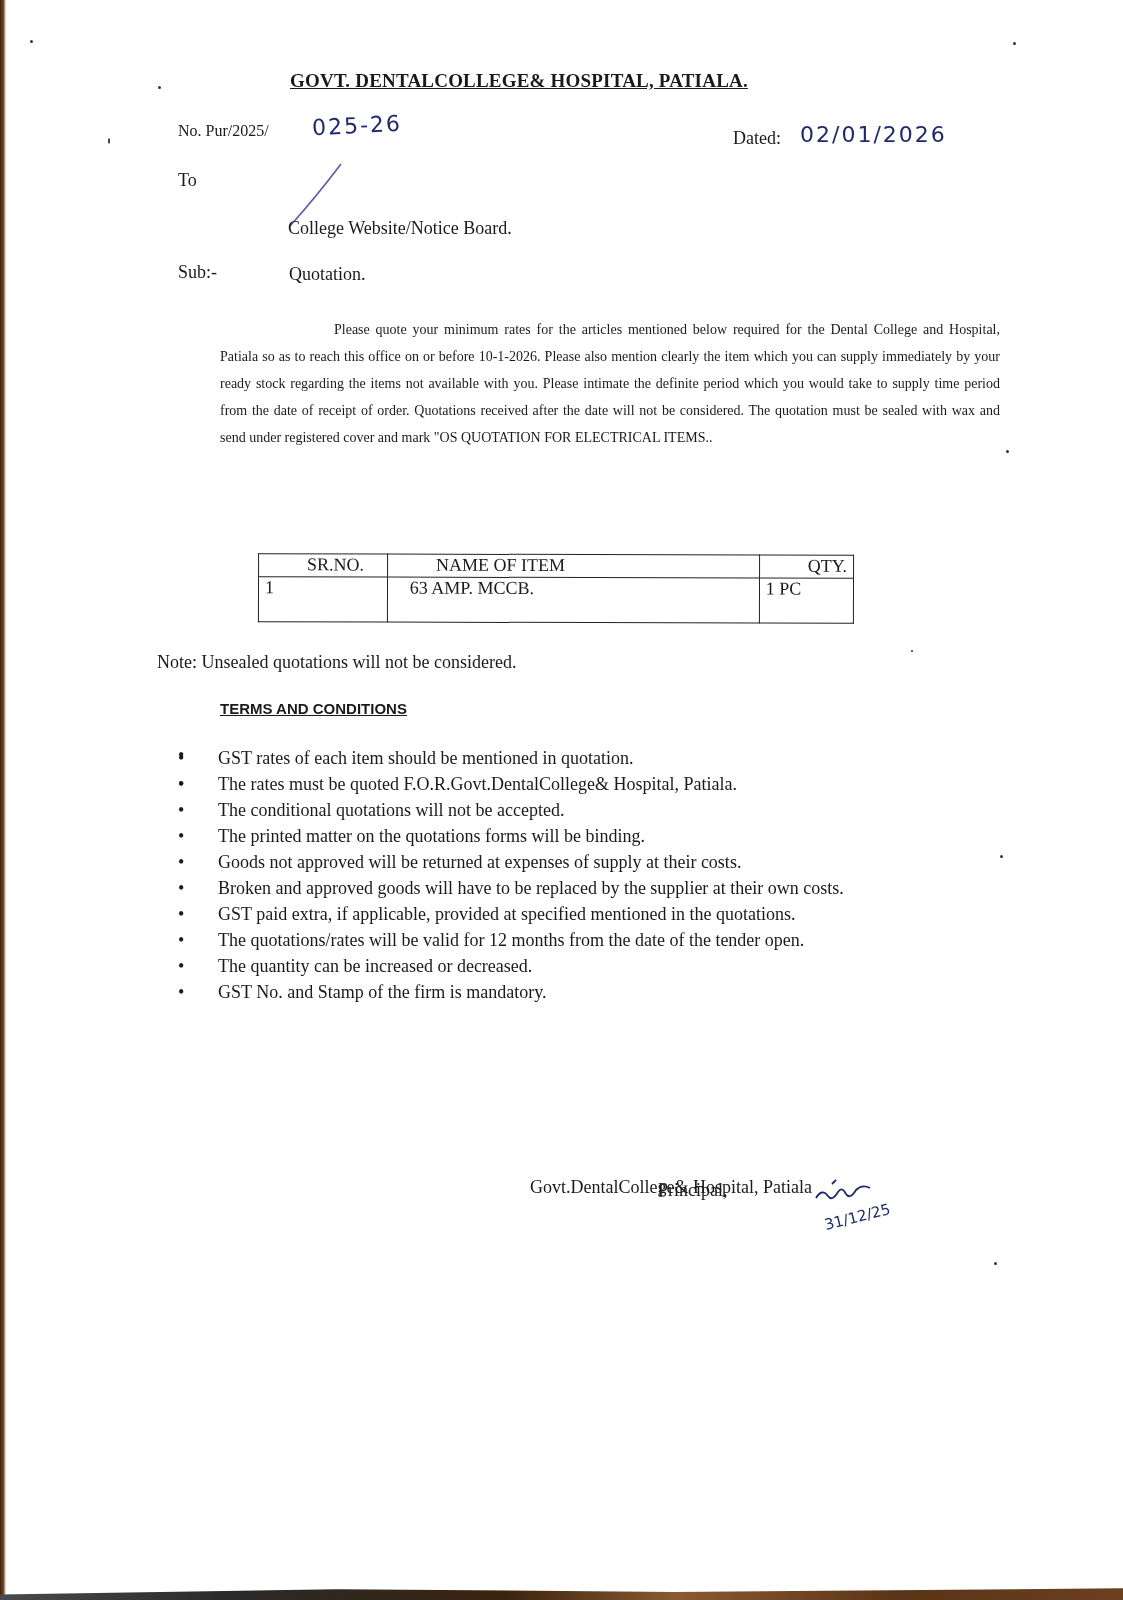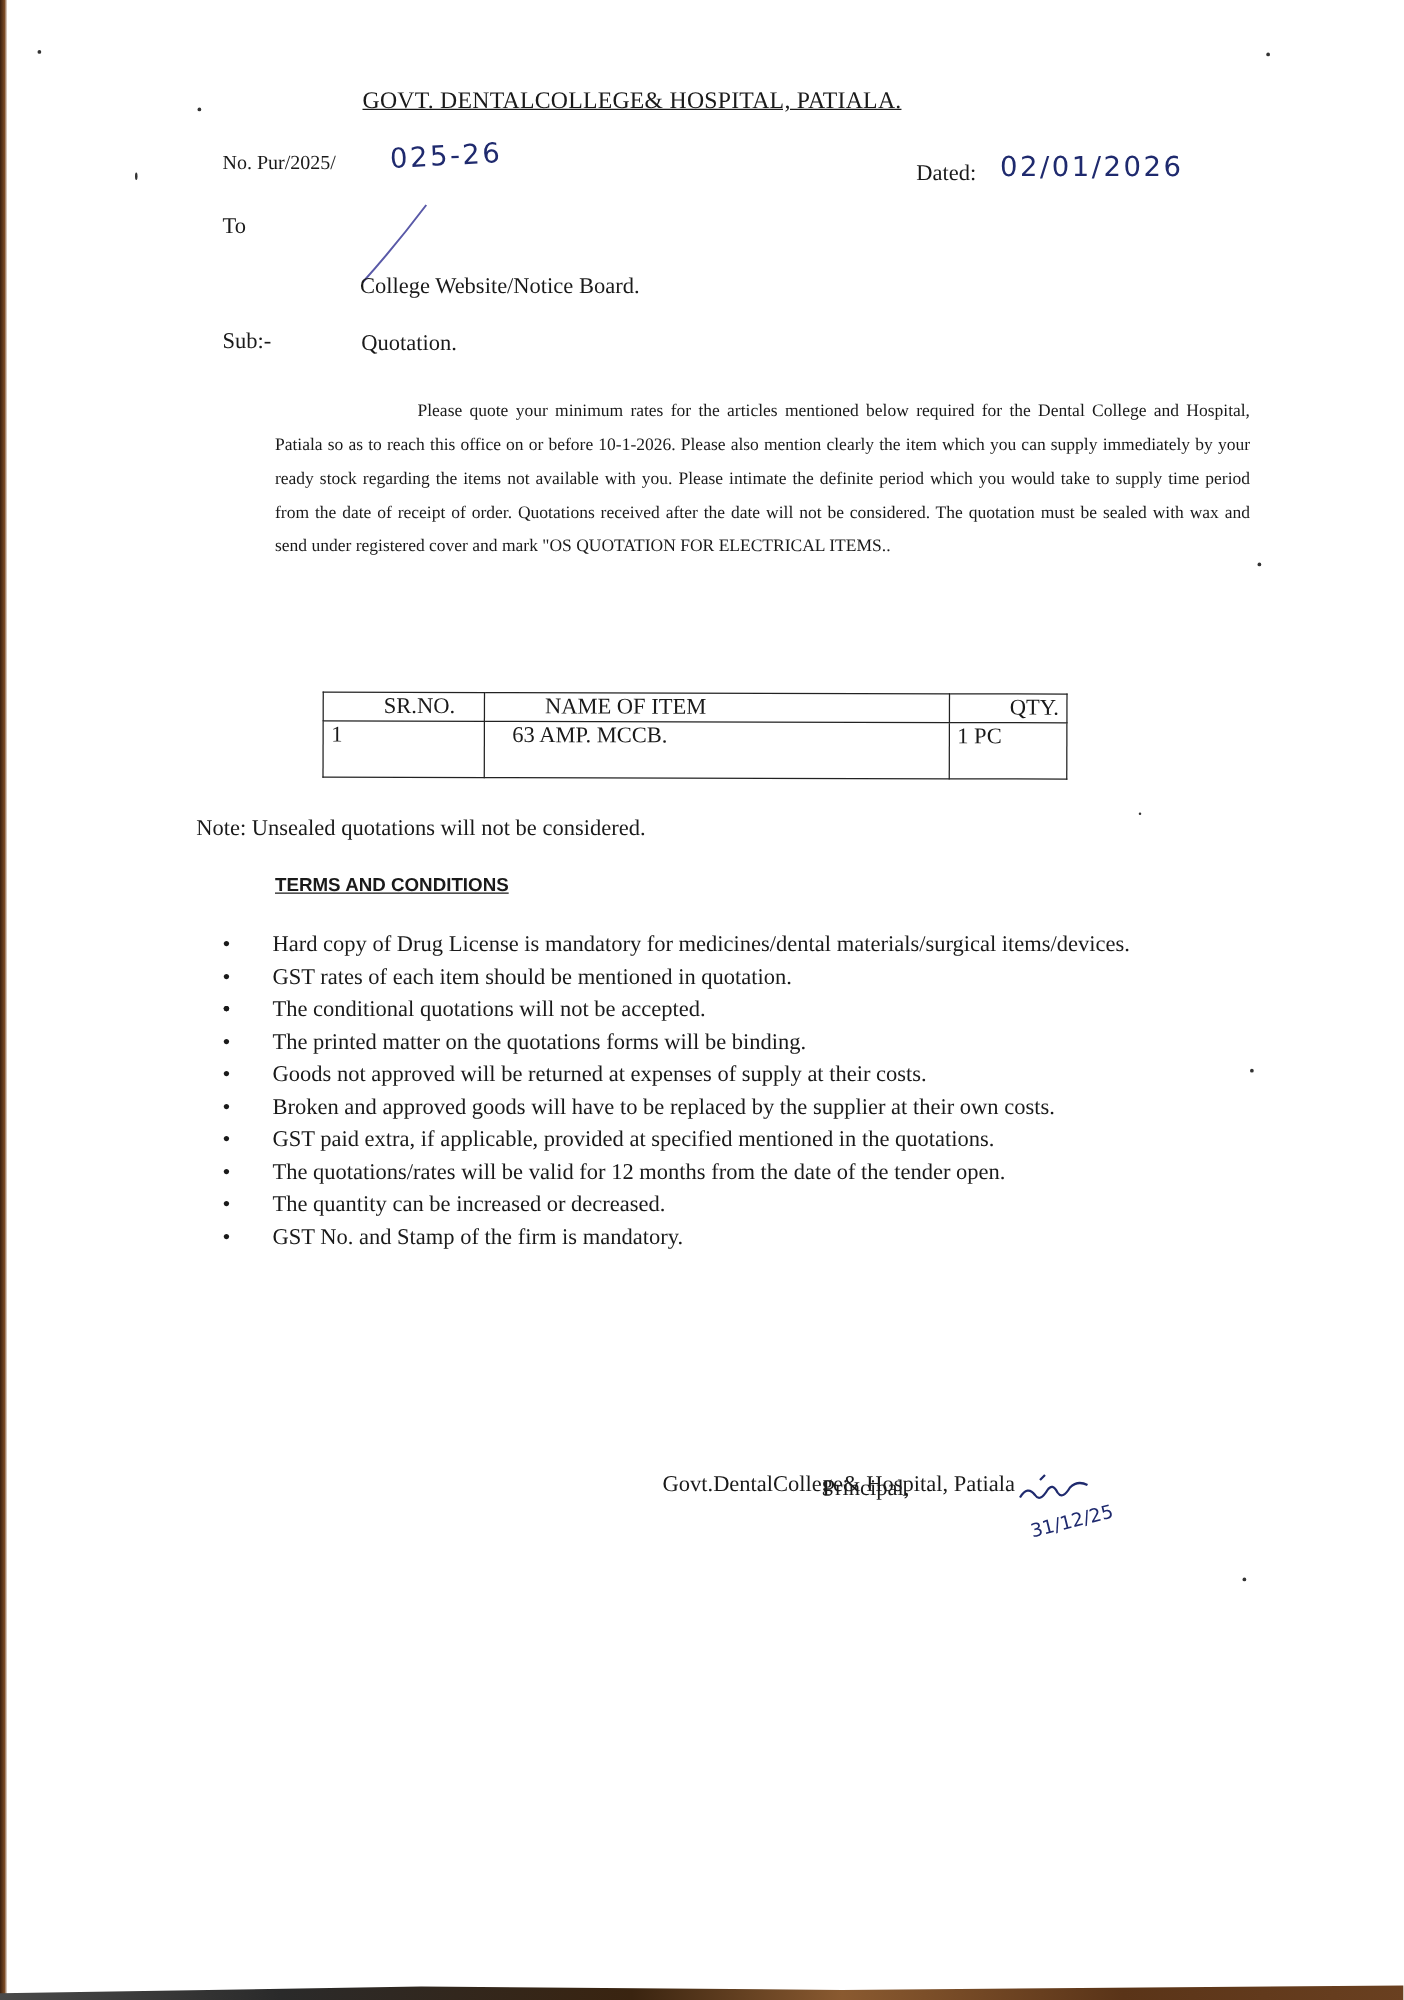--- a/index.html
+++ b/index.html
@@ -25,21 +25,21 @@
     position: absolute;
     left: 0; bottom: 0;
     width: 1123px; height: 18px;
     background: linear-gradient(to right, #4a4a4a 0%, #2a2a2a 20%, #3a2410 45%, #8a5a30 60%, #5a3418 80%, #6a4020 100%);
     clip-path: polygon(0 70%, 30% 40%, 60% 55%, 100% 35%, 100% 100%, 0 100%);
   }
   .page-title {
     position: absolute;
     left: 290px; top: 70px;
     font-size: 19px;
-    font-weight: normal;
+    font-weight: bold;
     text-decoration: underline;
     letter-spacing: 0.2px;
   }
   .ref-line {
     position: absolute;
     left: 178px; top: 122px;
     font-size: 16px;
   }
   .hand {
     font-family: "DejaVu Sans", sans-serif;
@@ -220,24 +220,24 @@
       <td>1 PC</td>
     </tr>
   </tbody>
 </table>
 
 <div class="note">Note: Unsealed quotations will not be considered.</div>
 
 <div class="terms-heading">TERMS AND CONDITIONS</div>
 
 <ul class="terms-list">
-  <li><span class="bullet">•</span><span>Hard copy of Drug License is mandatory for medicines/dental materials/surgical items/devices.</span></li>
+  <li><span class="bullet">•</span></li>
   <li><span class="bullet">•</span><span>GST rates of each item should be mentioned in quotation.</span></li>
   <li><span class="bullet">•</span></li>
-  <li><span class="bullet">•</span></li>
+  <li><span class="bullet">•</span><span>The rates must be quoted F.O.R.Govt.DentalCollege&amp; Hospital, Patiala.</span></li>
   <li><span class="bullet">•</span><span>The conditional quotations will not be accepted.</span></li>
   <li><span class="bullet">•</span><span>The printed matter on the quotations forms will be binding.</span></li>
   <li><span class="bullet">•</span><span>Goods not approved will be returned at expenses of supply at their costs.</span></li>
   <li><span class="bullet">•</span><span>Broken and approved goods will have to be replaced by the supplier at their own costs.</span></li>
   <li><span class="bullet">•</span><span>GST paid extra, if applicable, provided at specified mentioned in the quotations.</span></li>
   <li><span class="bullet">•</span><span>The quotations/rates will be valid for 12 months from the date of the tender open.</span></li>
   <li><span class="bullet">•</span><span>The quantity can be increased or decreased.</span></li>
   <li><span class="bullet">•</span><span>GST No. and Stamp of the firm is mandatory.</span></li>
 </ul>
 

